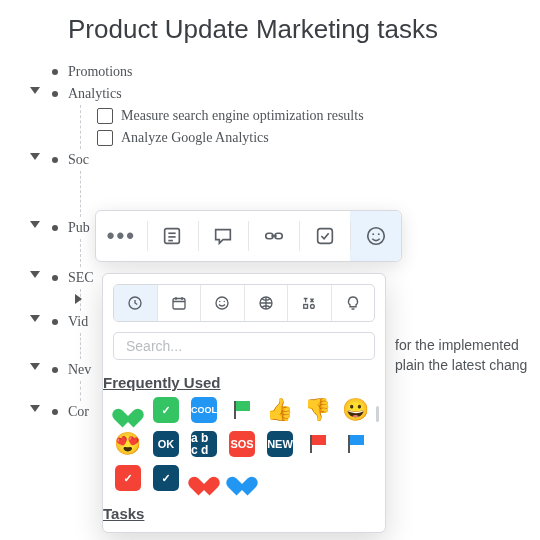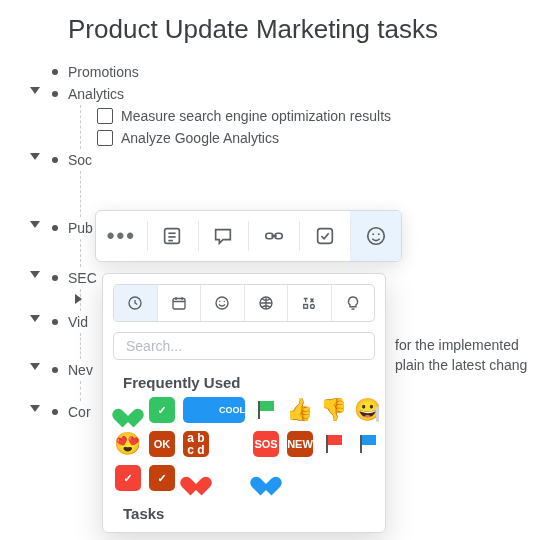--- a/index.html
+++ b/index.html
@@ -27,20 +27,21 @@
   }
   ul.tree {
     list-style: none;
     margin: 0;
     padding: 0;
   }
   ul.tree > li {
     position: relative;
     padding-left: 0;
     margin: 0;
+    font-family: Liberation Serif, serif;
   }
   .row {
     display: flex;
     align-items: center;
     height: 22px;
     font-size: 14px;
     color: #50555a;
     position: relative;
   }
   .bullet {
@@ -165,39 +166,40 @@
     height:28px;
     padding:12px 12px;
     font-size:14px;
     color:#777;
   }
   .search input::placeholder{color:#b8bcc2;}
   .sect {
     font-weight:700;
     font-size:15px;
     color:#4b4f55;
-    margin:14px 12px 6px 20px;
+    margin:14px 12px 6px 0;
+    text-decoration:underline;
   }
   .grid {
     display:grid;
     grid-template-columns: repeat(7, 1fr);
     gap:8px 8px;
     margin: 4px 12px 0 12px;
   }
   .cell {
     width:26px; height:26px;
     display:flex; align-items:center; justify-content:center;
     font-size:22px;
     cursor:pointer;
   }
   .cell.sq { border-radius:5px; color:#fff; font-weight:700; font-size:11px;}
   .cell.box-green{ background:#35c463;}
-  .cell.box-blue { background:#c2410c;text-align:center;}
+  .cell.box-blue { background:#0c4a6e;}
   .cell.box-red  { background:#f44336;}
-  .cell.box-cool { background:#2196f3; font-size:9px;padding-left:36px;}
+  .cell.box-cool { background:#2196f3; font-size:9px;}
   .flag {
     width:22px; height:22px; position:relative;
   }
   .flag::before{content:""; position:absolute; left:3px; top:2px; width:2px; height:18px; background:#555;}
   .flag .f{position:absolute; left:5px; top:2px; width:14px; height:10px;}
   .heart{ width:22px; height:22px; position:relative;}
   .heart::before,.heart::after{
     content:""; position:absolute; top:2px; width:12px; height:18px;
     border-radius:12px 12px 0 0;
   }

